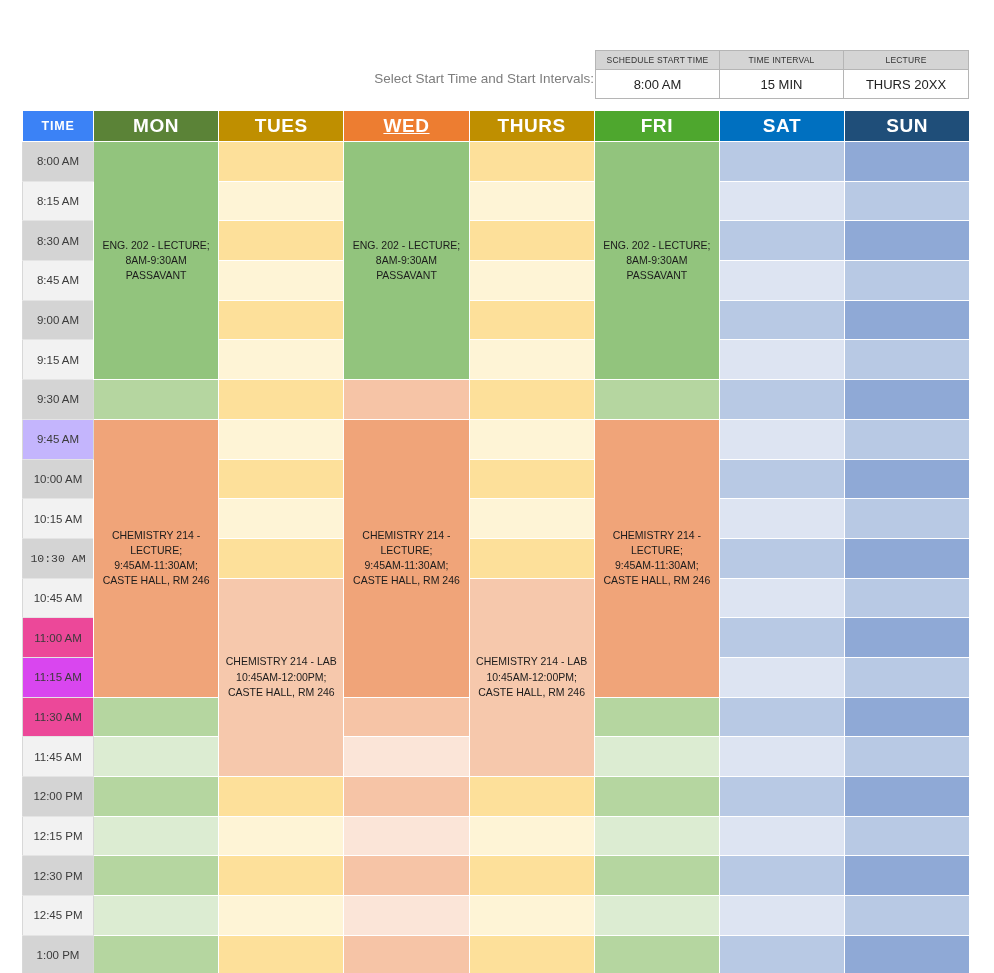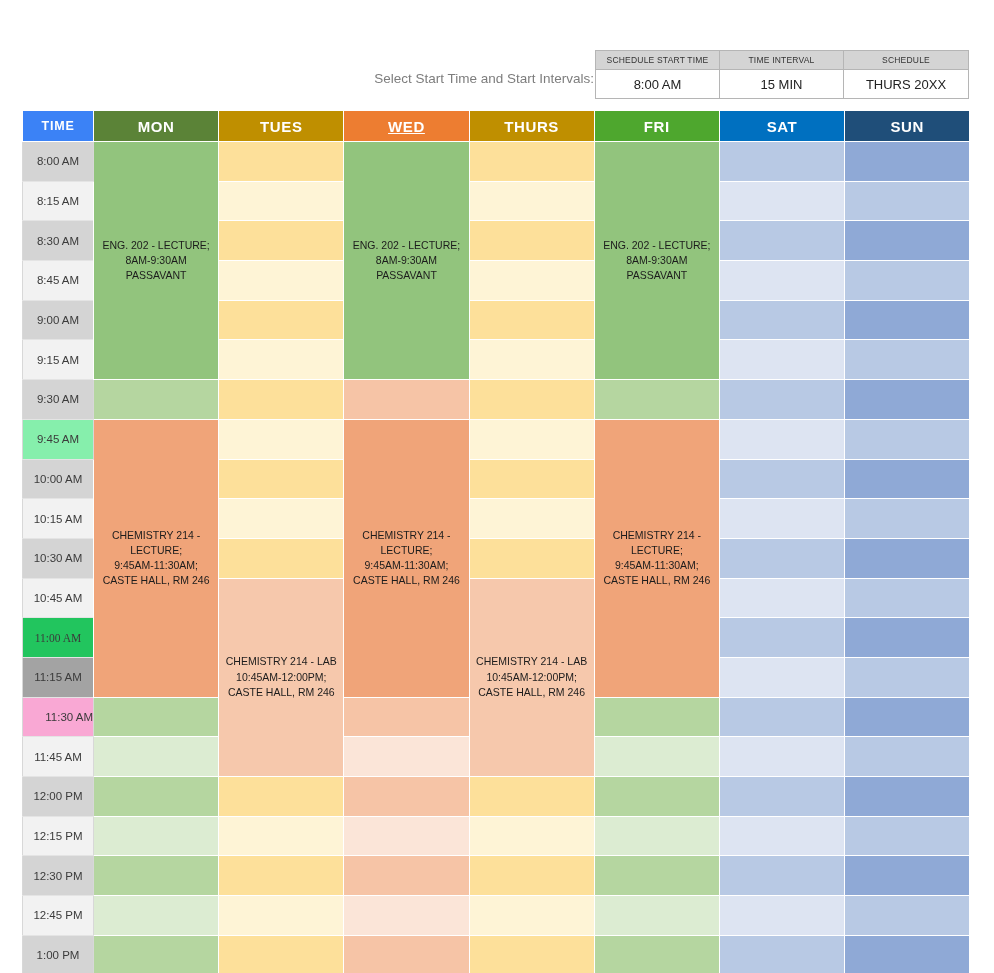--- a/index.html
+++ b/index.html
@@ -55,21 +55,21 @@
     position:absolute;left:22px;top:110px;
     border-collapse:collapse;
     table-layout:fixed;
     width:948px;
   }
   .grid col.c-time{width:71px;}
   .grid col.c-day{width:125.2px;}
 
   .grid th.hdr{
     height:30px;
-    font-size:15px;font-weight:bold;
+    font-size:19px;font-weight:bold;
     color:#ffffff;
     letter-spacing:.6px;
     text-align:center;vertical-align:middle;
     border:1px solid #ffffff;
     padding:0;
   }
   .grid th.hdr.time-hdr{
     font-size:12.5px;letter-spacing:.8px;
   }
 
@@ -112,21 +112,21 @@
   <table class="ctl-table">
     <colgroup>
         <col class="ctl-c0">
         <col class="ctl-c1">
         <col class="ctl-c2">
       </colgroup>
     <thead>
       <tr>
         <th>SCHEDULE START TIME</th>
         <th>TIME INTERVAL</th>
-        <th>SCHEDULE</th>
+        <th>LECTURE</th>
       </tr>
     </thead>
     <tbody>
       <tr>
         <td>8:00 AM</td>
         <td>15 MIN</td>
         <td>THURS 20XX</td>
       </tr>
     </tbody>
   </table>
@@ -216,21 +216,21 @@
           <td class="tcell" style="background: rgb(212, 212, 212);">9:30 AM</td>
           <td style="background: rgb(181, 214, 160);"></td>
           <td style="background: rgb(253, 224, 154);"></td>
           <td style="background: rgb(246, 196, 166);"></td>
           <td style="background: rgb(253, 224, 154);"></td>
           <td style="background: rgb(181, 214, 160);"></td>
           <td style="background: rgb(184, 201, 228);"></td>
           <td style="background: rgb(143, 169, 214);"></td>
         </tr>
         <tr>
-          <td class="tcell" style="background: #86efac; margin-top: 48px;">9:45 AM</td>
+          <td class="tcell" style="background: #c4b5fd; margin-top: 48px;">9:45 AM</td>
           <td class="ev" rowspan="7" style="background: rgb(240, 164, 121);">
             <span class="ev-txt">CHEMISTRY 214 - LECTURE;
 9:45AM-11:30AM;
 CASTE HALL, RM 246</span>
           </td>
           <td style="background: rgb(254, 244, 214);"></td>
           <td class="ev" rowspan="7" style="background: rgb(240, 164, 121);">
             <span class="ev-txt">CHEMISTRY 214 - LECTURE;
 9:45AM-11:30AM;
 CASTE HALL, RM 246</span>
@@ -252,21 +252,21 @@
           <td style="background: rgb(143, 169, 214);"></td>
         </tr>
         <tr>
           <td class="tcell" style="background: rgb(242, 242, 242);">10:15 AM</td>
           <td style="background: rgb(254, 244, 214);"></td>
           <td style="background: rgb(254, 244, 214);"></td>
           <td style="background: rgb(221, 228, 242);"></td>
           <td style="background: rgb(184, 201, 228);"></td>
         </tr>
         <tr>
-          <td class="tcell" style="background: rgb(212, 212, 212);">10:30 AM</td>
+          <td class="tcell" style="background: rgb(212, 212, 212); font-family: Liberation Mono, monospace;">10:30 AM</td>
           <td style="background: rgb(253, 224, 154);"></td>
           <td style="background: rgb(253, 224, 154);"></td>
           <td style="background: rgb(184, 201, 228);"></td>
           <td style="background: rgb(143, 169, 214);"></td>
         </tr>
         <tr>
           <td class="tcell" style="background: rgb(242, 242, 242);">10:45 AM</td>
           <td class="ev" rowspan="5" style="background: rgb(246, 200, 172);">
             <span class="ev-txt">CHEMISTRY 214 - LAB
 10:45AM-12:00PM;
@@ -274,31 +274,31 @@
           </td>
           <td class="ev" rowspan="5" style="background: rgb(246, 200, 172);">
             <span class="ev-txt">CHEMISTRY 214 - LAB
 10:45AM-12:00PM;
 CASTE HALL, RM 246</span>
           </td>
           <td style="background: rgb(221, 228, 242);"></td>
           <td style="background: rgb(184, 201, 228);"></td>
         </tr>
         <tr>
-          <td class="tcell" style="background: #22c55e; font-family: Liberation Serif, serif;">11:00 AM</td>
-          <td style="background: rgb(184, 201, 228);"></td>
-          <td style="background: rgb(143, 169, 214);"></td>
-        </tr>
-        <tr>
-          <td class="tcell" style="background: #a3a3a3;">11:15 AM</td>
-          <td style="background: rgb(221, 228, 242);"></td>
-          <td style="background: rgb(184, 201, 228);"></td>
-        </tr>
-        <tr>
-          <td class="tcell" style="background: #f9a8d4; text-align: right;">11:30 AM</td>
+          <td class="tcell" style="background: #ec4899;">11:00 AM</td>
+          <td style="background: rgb(184, 201, 228);"></td>
+          <td style="background: rgb(143, 169, 214);"></td>
+        </tr>
+        <tr>
+          <td class="tcell" style="background: #d946ef;">11:15 AM</td>
+          <td style="background: rgb(221, 228, 242);"></td>
+          <td style="background: rgb(184, 201, 228);"></td>
+        </tr>
+        <tr>
+          <td class="tcell" style="background: #ec4899;">11:30 AM</td>
           <td style="background: rgb(181, 214, 160);"></td>
           <td style="background: rgb(246, 196, 166);"></td>
           <td style="background: rgb(181, 214, 160);"></td>
           <td style="background: rgb(184, 201, 228);"></td>
           <td style="background: rgb(143, 169, 214);"></td>
         </tr>
         <tr>
           <td class="tcell" style="background: rgb(242, 242, 242);">11:45 AM</td>
           <td style="background: rgb(220, 236, 210);"></td>
           <td style="background: rgb(251, 229, 216);"></td>

